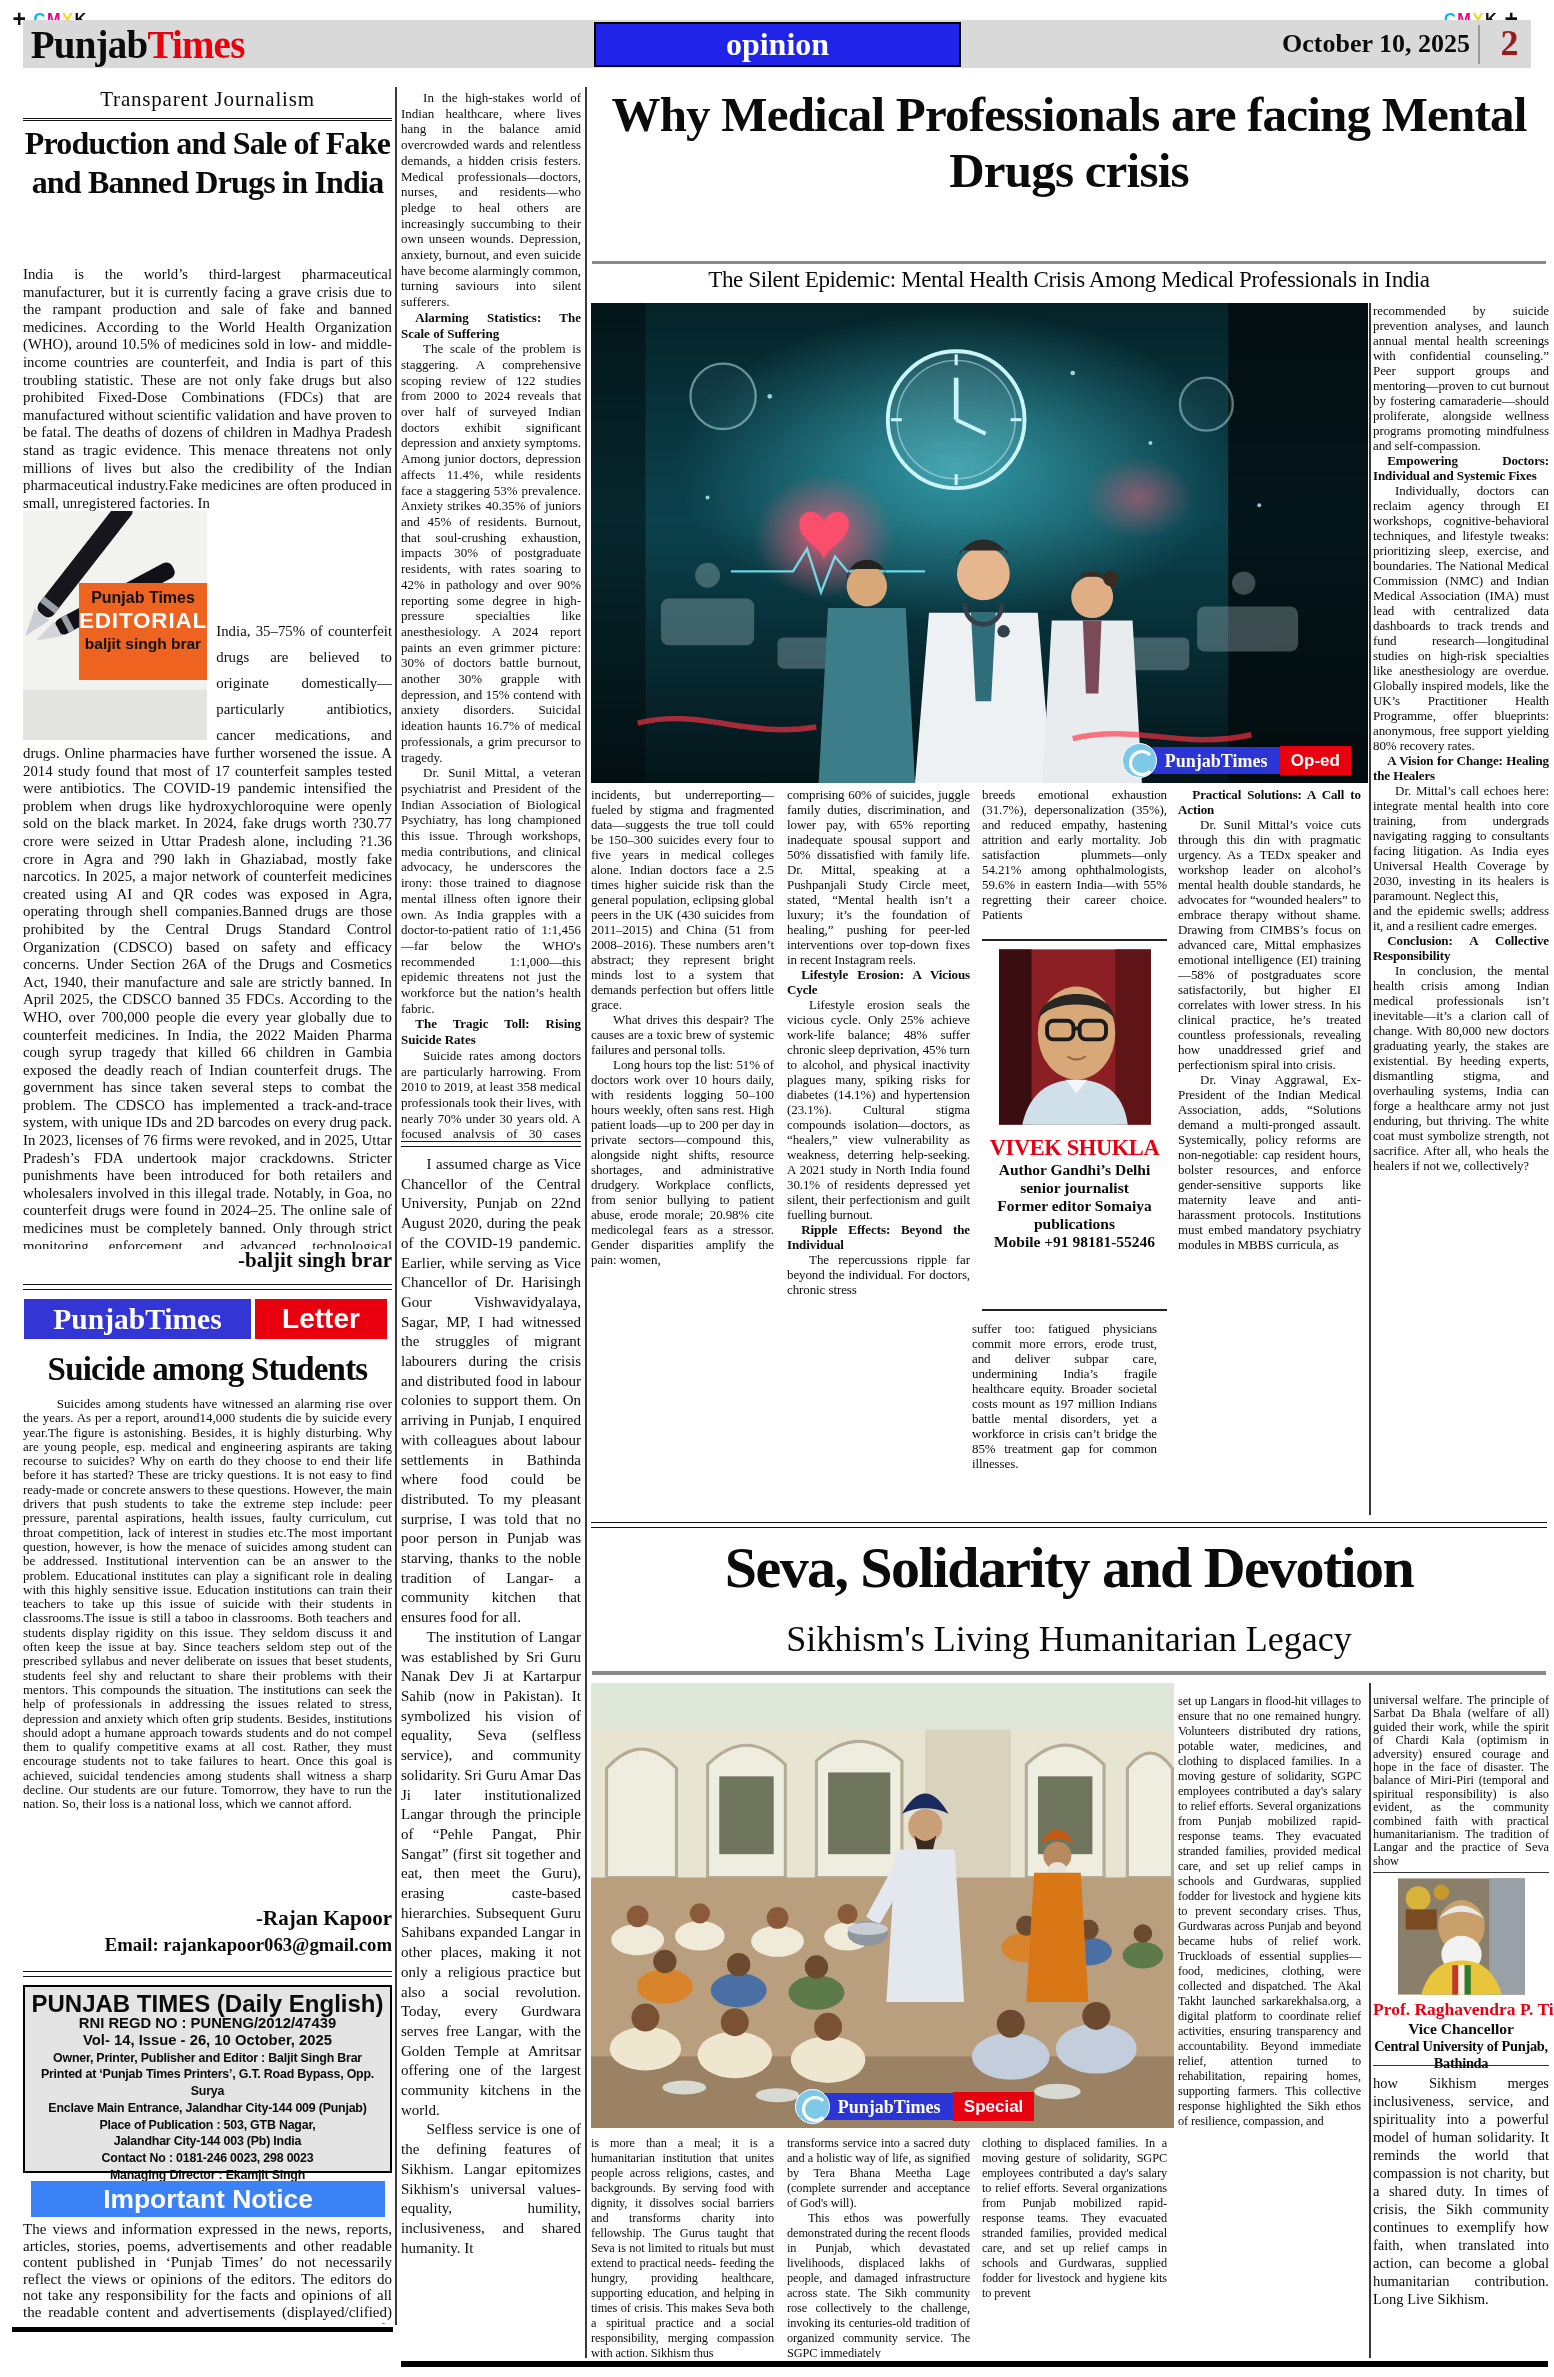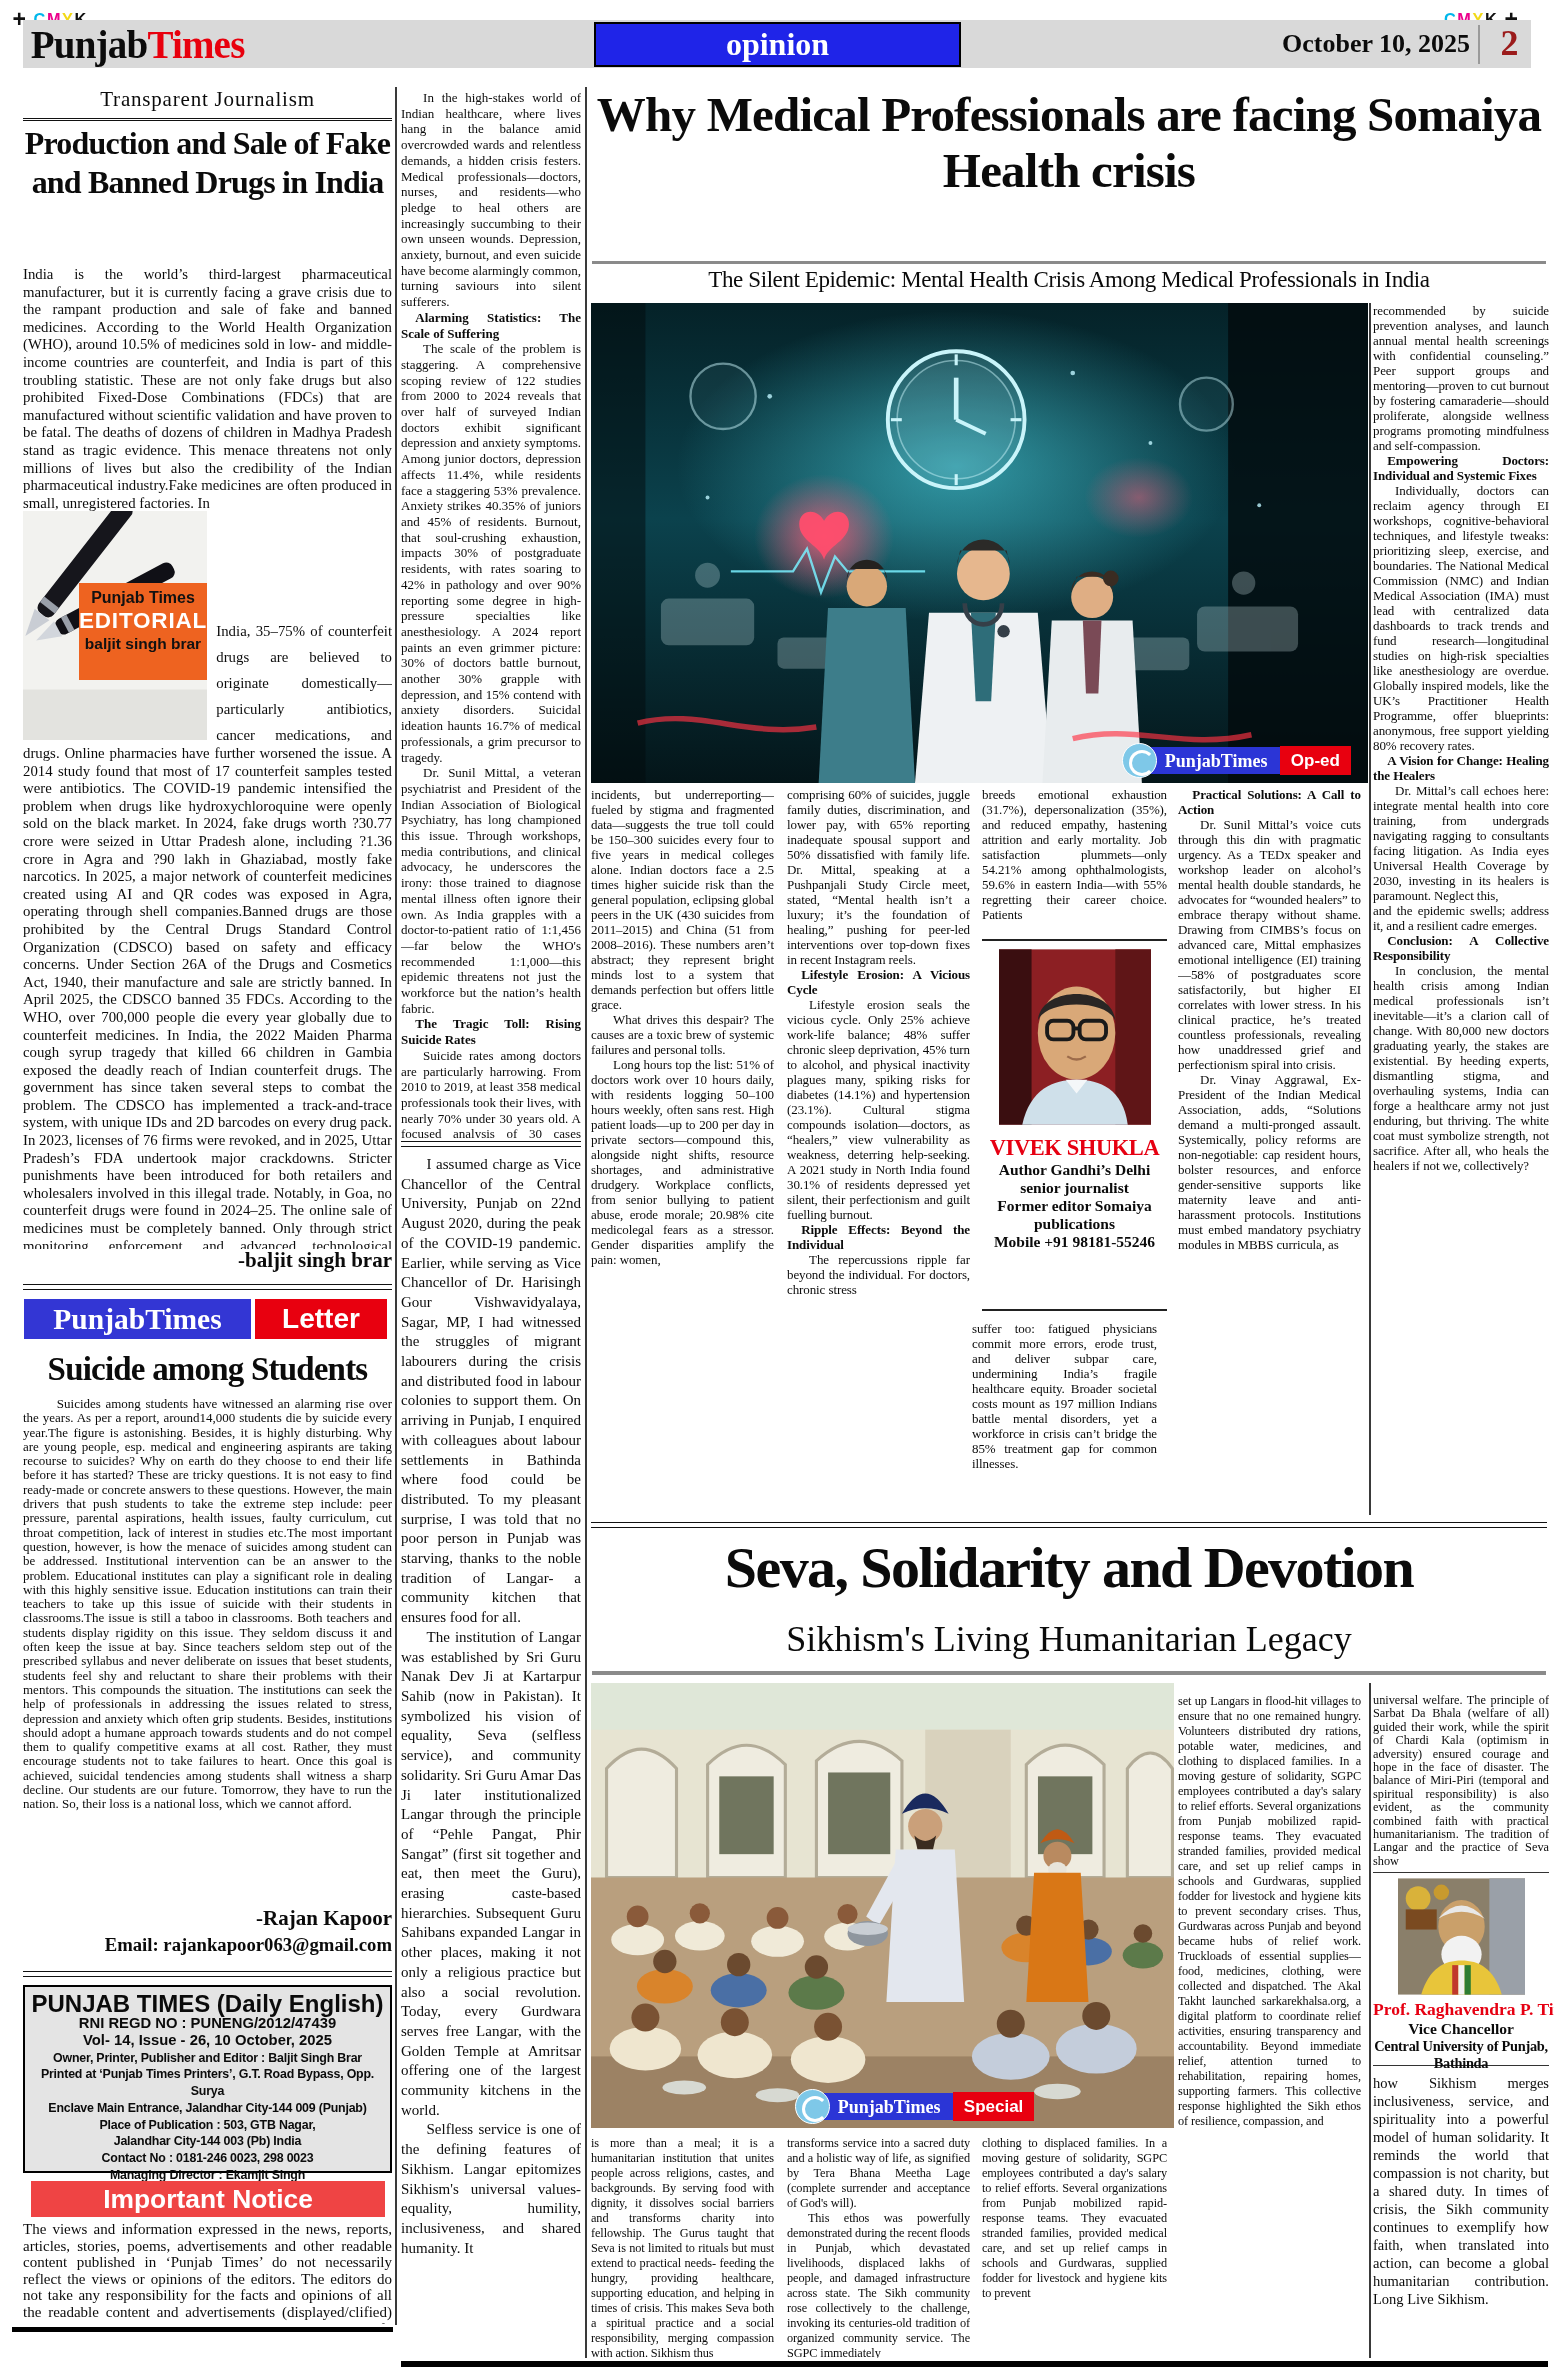--- a/index.html
+++ b/index.html
@@ -41,21 +41,21 @@
   #ltr-blue{background:#3336d4;font-size:29.5px;font-weight:bold;line-height:40px;}
   #ltr-red{background:#e8000f;font-family:"Liberation Sans",sans-serif;font-size:28px;font-weight:bold;line-height:40px;}
   #ltr-title{font-size:33px;font-weight:bold;letter-spacing:-0.8px;}
   #ltr-body{font-size:13px;line-height:14.3px;text-indent:2.6em;}
   
   #imprint{background:#e4e4e4;border:2.3px solid #000;text-align:center;font-family:"Liberation Sans",sans-serif;font-weight:bold;padding-top:4.7px;}
   #imprint .t{font-size:24px;line-height:23px;}
   .imp{font-size:14.8px;line-height:17.5px;}
   .impsm{font-size:12.4px;line-height:16.7px;letter-spacing:-0.2px;}
   #impemail{background:#fff;border:0.8px solid #999;margin:4.7px 7.8px 0 7.8px;font-size:17px;line-height:25px;}
-  #noticebar{background:#ef4444;color:#fff;font-family:"Liberation Sans",sans-serif;font-weight:bold;font-size:26.4px;text-align:center;line-height:36px;}
+  #noticebar{background:#3b82f6;color:#fff;font-family:"Liberation Sans",sans-serif;font-weight:bold;font-size:26.4px;text-align:center;line-height:36px;}
   #noticebody{font-size:15px;line-height:16.6px;}
   
   #oped-head{font-size:49px;font-weight:bold;line-height:1.15;text-align:center;letter-spacing:-0.8px;}
   #oped-sub{font-size:23px;text-align:center;letter-spacing:-0.4px;}
   .npcol{font-size:13px;line-height:15px;letter-spacing:-0.1px;}
   .col1s{font-size:13px;line-height:15.7px;}
   .tb-p,.tb-c,.tb-h{margin:0;}
   .tb-p{text-indent:1.7em;}
   .tb-h{font-weight:bold;text-indent:1.1em;}
   
@@ -164,21 +164,21 @@
   <div class="abs jt col1s" style="left:401px;top:90px;width:180px;height:1048px;">
       <p class="tb-p">In the high-stakes world of Indian healthcare, where lives hang in the balance amid overcrowded wards and relentless demands, a hidden crisis festers. Medical professionals—doctors, nurses, and residents—who pledge to heal others are increasingly succumbing to their own unseen wounds. Depression, anxiety, burnout, and even suicide have become alarmingly common, turning saviours into silent sufferers.</p>
       <p class="tb-h">Alarming Statistics: The Scale of Suffering</p>
       <p class="tb-p">The scale of the problem is staggering. A comprehensive scoping review of 122 studies from 2000 to 2024 reveals that over half of surveyed Indian doctors exhibit significant depression and anxiety symptoms. Among junior doctors, depression affects 11.4%, while residents face a staggering 53% prevalence. Anxiety strikes 40.35% of juniors and 45% of residents. Burnout, that soul-crushing exhaustion, impacts 30% of postgraduate residents, with rates soaring to 42% in pathology and over 90% reporting some degree in high-pressure specialties like anesthesiology. A 2024 report paints an even grimmer picture: 30% of doctors battle burnout, another 30% grapple with depression, and 15% contend with anxiety disorders. Suicidal ideation haunts 16.7% of medical professionals, a grim precursor to tragedy.</p>
       <p class="tb-p">Dr. Sunil Mittal, a veteran psychiatrist and President of the Indian Association of Biological Psychiatry, has long championed this issue. Through workshops, media contributions, and clinical advocacy, he underscores the irony: those trained to diagnose mental illness often ignore their own. As India grapples with a doctor-to-patient ratio of 1:1,456—far below the WHO's recommended 1:1,000—this epidemic threatens not just the workforce but the nation’s health fabric.</p>
       <p class="tb-h">The Tragic Toll: Rising Suicide Rates</p>
       <p class="tb-p">Suicide rates among doctors are particularly harrowing. From 2010 to 2019, at least 358 medical professionals took their lives, with nearly 70% under 30 years old. A focused analysis of 30 cases between 2016 and 2019 found 60% were women, 73% from medical education institutions, and two-thirds under 30. South India reported 57% of these</p>
     </div>
   <div class="abs drule" style="left:401px;top:1141px;width:180px;"></div>
 
-  <div id="oped-head" class="abs" style="left:592px;top:87px;width:954px;">Why Medical Professionals are facing Somaiya Health crisis</div>
+  <div id="oped-head" class="abs" style="left:592px;top:87px;width:954px;">Why Medical Professionals are facing Mental Drugs crisis</div>
   <div class="abs grule" style="left:592px;top:261px;width:954px;height:3.1px;"></div>
   <div id="oped-sub" class="abs" style="left:592px;top:267px;width:954px;">The Silent Epidemic: Mental Health Crisis Among Medical Professionals in India</div>
 
   <div class="abs" style="left:591px;top:303px;width:777px;height:480px;">
     <svg width="777" height="480" viewBox="0 0 1000 617" preserveAspectRatio="none">
       <defs>
         <linearGradient id="bgg" x1="0" y1="0" x2="0" y2="1">
           <stop offset="0" stop-color="#052228"></stop>
             <stop offset="0.45" stop-color="#0b424d"></stop>
             <stop offset="1" stop-color="#041519"></stop>

